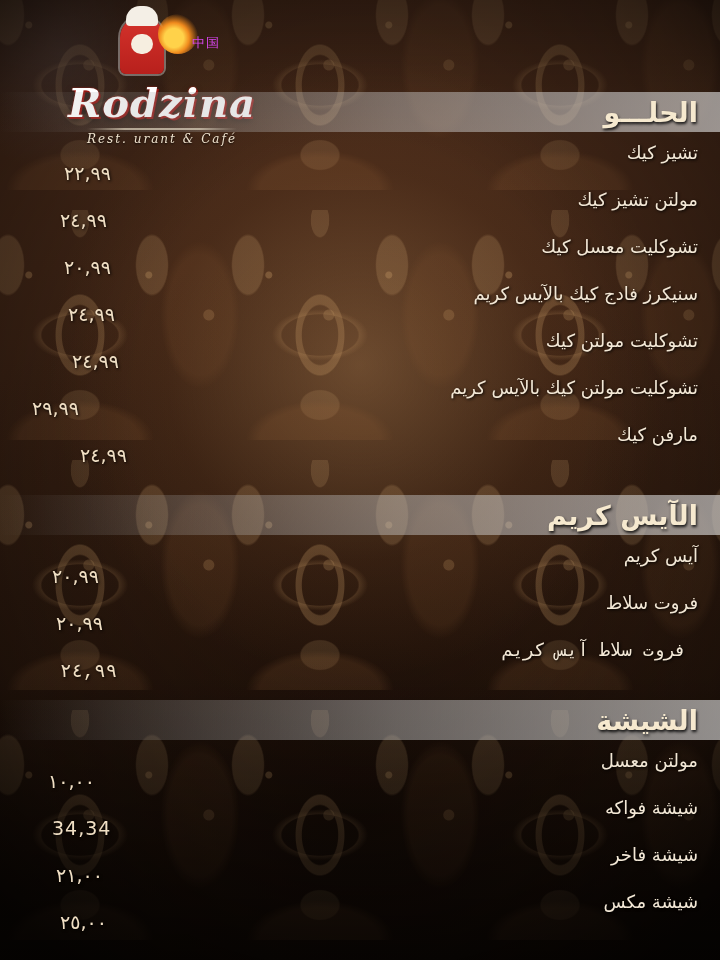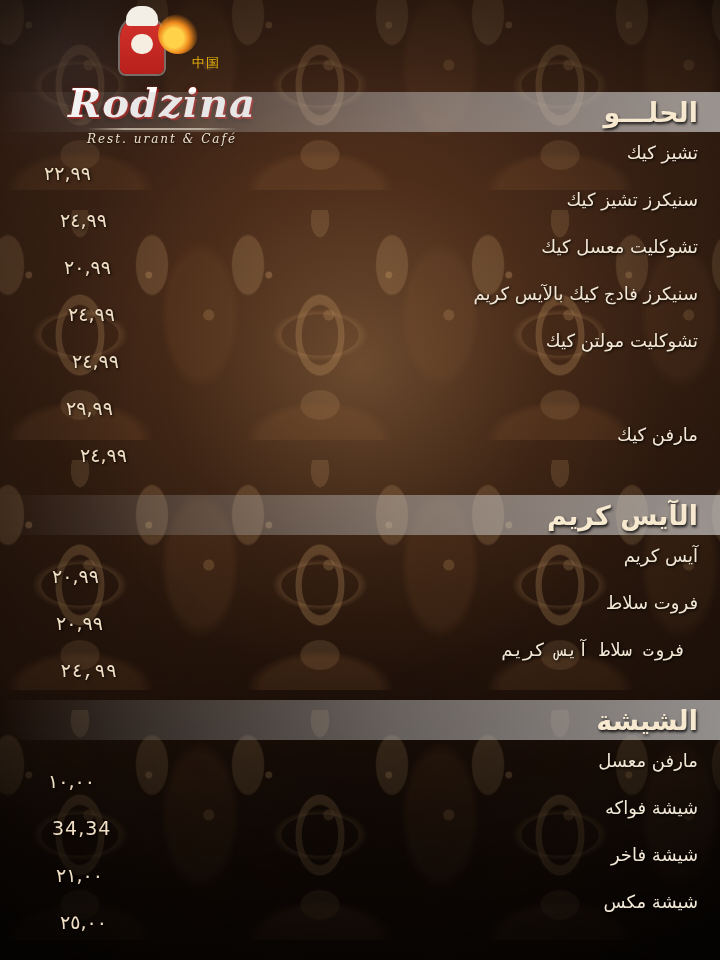--- a/index.html
+++ b/index.html
@@ -123,24 +123,23 @@
     position: absolute;
     left: 56px; top: 0px;
     width: 40px; height: 40px;
     background: radial-gradient(circle at 40% 60%, #ffd24a 0 28%, #f08a1d 45%, rgba(240,138,29,0) 72%);
     border-radius: 50%;
     filter: blur(.4px);
   }
   .logo-cn {
     position: absolute;
     right: 2px; top: 20px;
-    color: #eab308;
+    color: #d946ef;
     font-size: 13px;
     letter-spacing: 1px;
-    margin-top: 20px;
   }
   .logo-name {
     font-family: "DejaVu Serif", "Liberation Serif", serif;
     font-weight: 700;
     font-style: italic;
     font-size: 40px;
     line-height: 42px;
     color: #ffffff;
     letter-spacing: 1px;
     text-shadow:
@@ -243,40 +242,41 @@
     <div class="logo-rule"></div>
     <div class="logo-sub">Rest. urant &amp; Café</div>
   </div>
 
   <div class="menu" id="menu-root">
       <div class="section-head" style="position: absolute; left: 0px; right: 0px; top: 92px;">
         <div class="title">الحلـــو</div>
       </div>
       <div class="row" style="position: absolute; left: 0px; right: 0px; top: 134px;">
         <div class="name">تشيز كيك</div>
-        <div class="price"><span style="margin-left: 44px;">٢٢,٩٩</span></div>
+        <div class="price"><span style="margin-left: 64px;">٢٢,٩٩</span></div>
       </div>
       <div class="row" style="position: absolute; left: 0px; right: 0px; top: 181px;">
-        <div class="name">سنيكرز تشيز كيك</div>
+        <div class="name">مولتن تشيز كيك</div>
         <div class="price"><span style="margin-left: 60px;">٢٤,٩٩</span></div>
       </div>
       <div class="row" style="position: absolute; left: 0px; right: 0px; top: 228px;">
         <div class="name">تشوكليت معسل كيك</div>
         <div class="price"><span style="margin-left: 64px;">٢٠,٩٩</span></div>
       </div>
       <div class="row" style="position: absolute; left: 0px; right: 0px; top: 275px;">
         <div class="name">سنيكرز فادج كيك بالآيس كريم</div>
         <div class="price"><span style="margin-left: 68px;">٢٤,٩٩</span></div>
       </div>
       <div class="row" style="position: absolute; left: 0px; right: 0px; top: 322px;">
         <div class="name">تشوكليت مولتن كيك</div>
         <div class="price"><span style="margin-left: 72px;">٢٤,٩٩</span></div>
       </div>
       <div class="row" style="position: absolute; left: 0px; right: 0px; top: 369px;">
-        <div class="price"><span style="margin-left: 66px;">٢٩,٩٩</span></div>
+        <div class="name">تشوكليت مولتن  كيك  بالآيس كريم</div>
+        <div class="price"><span style="margin-left: 32px;">٢٩,٩٩</span></div>
       </div>
       <div class="row" style="position: absolute; left: 0px; right: 0px; top: 416px;">
         <div class="name">مارفن كيك</div>
         <div class="price"><span style="margin-left: 80px;">٢٤,٩٩</span></div>
       </div>
       <div class="section-head" style="position: absolute; left: 0px; right: 0px; top: 495px;">
         <div class="title">الآيس كريم</div>
       </div>
       <div class="row" style="position: absolute; left: 0px; right: 0px; top: 537px;">
         <div class="name">آيس كريم</div>
@@ -287,21 +287,21 @@
         <div class="price"><span style="margin-left: 56px;">٢٠,٩٩</span></div>
       </div>
       <div class="row" style="position: absolute; left: 0px; right: 12px; top: 631px; font-family: Liberation Mono, monospace;">
         <div class="name">فروت سلاط آيس كريم</div>
         <div class="price"><span style="margin-left: 60px;">٢٤,٩٩</span></div>
       </div>
       <div class="section-head" style="position: absolute; left: 0px; right: 0px; top: 700px;">
         <div class="title">الشيشة</div>
       </div>
       <div class="row" style="position: absolute; left: 0px; right: 0px; top: 742px;">
-        <div class="name">مارفن معسل</div>
+        <div class="name">مولتن معسل</div>
         <div class="price"><span style="margin-left: 48px;">١٠,٠٠</span></div>
       </div>
       <div class="row" style="position: absolute; left: 0px; right: 0px; top: 789px;">
         <div class="name">شيشة فواكه</div>
         <div class="price"><span style="margin-left: 52px;">34,34</span></div>
       </div>
       <div class="row" style="position: absolute; left: 0px; right: 0px; top: 836px;">
         <div class="name">شيشة فاخر</div>
         <div class="price"><span style="margin-left: 56px;">٢١,٠٠</span></div>
       </div>

